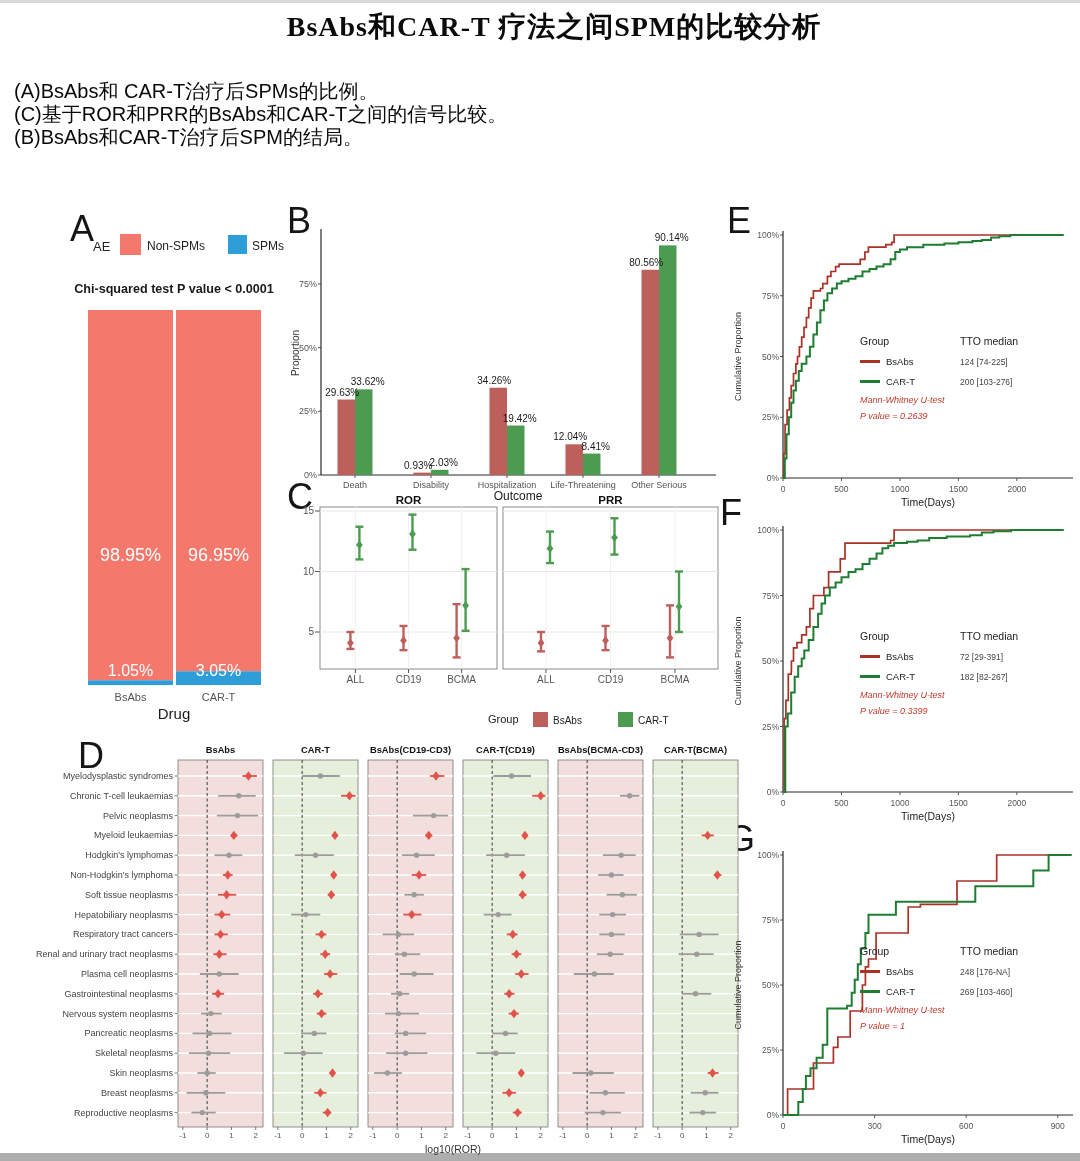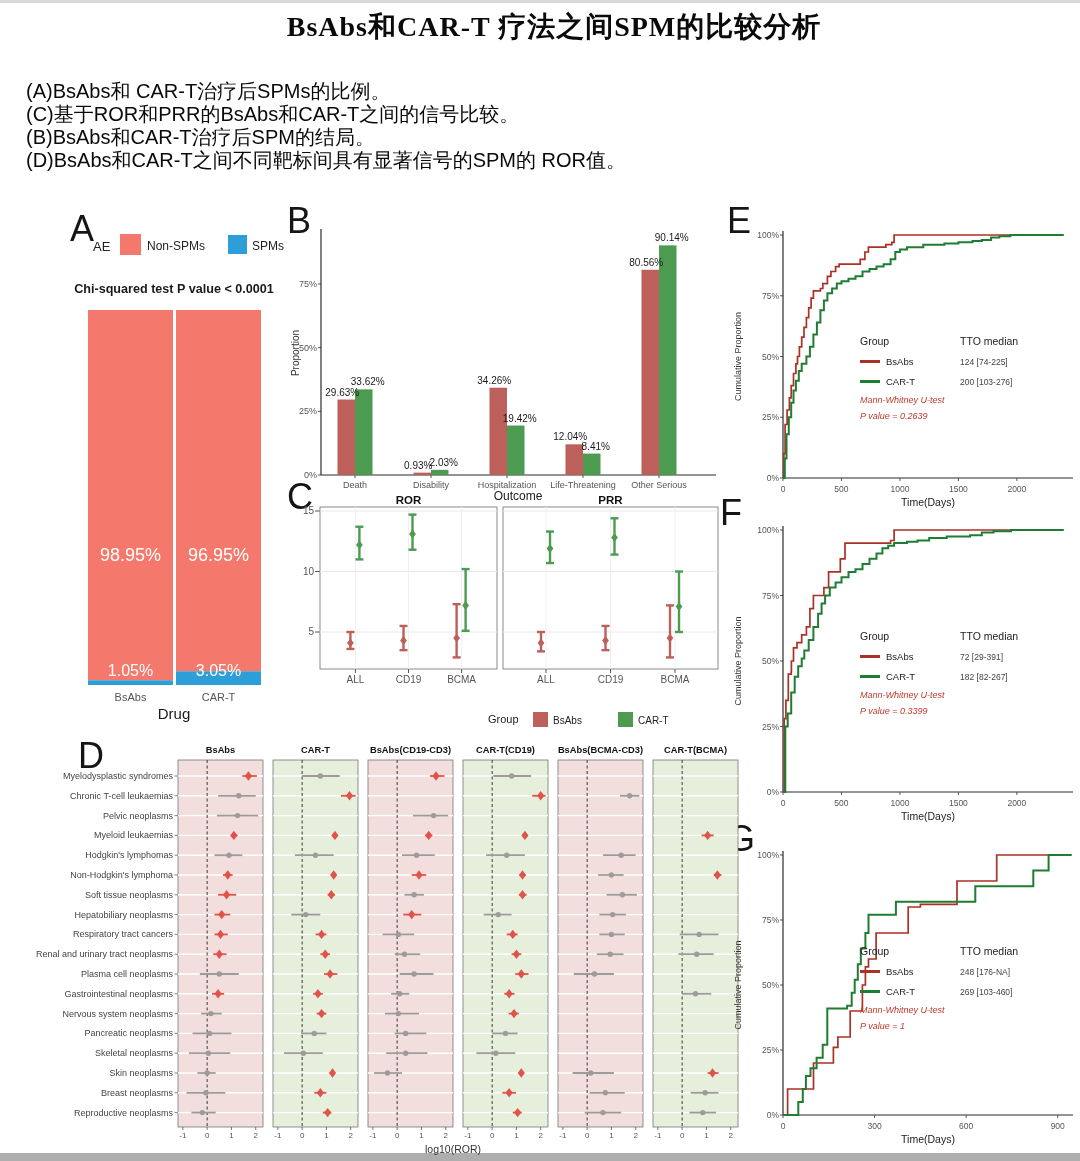--- a/index.html
+++ b/index.html
@@ -3,21 +3,21 @@
 <meta charset="utf-8">
 <style>
   html,body{margin:0;padding:0;background:#ffffff;}
   .page{position:relative;width:1080px;height:1161px;background:#fff;overflow:hidden;
         font-family:"Liberation Sans", sans-serif;}
   .strip-top{position:absolute;left:0;top:0;width:1080px;height:3px;background:#d9d9d9;}
   .strip-bottom{position:absolute;left:0;top:1153px;width:1080px;height:8px;background:#aeaeae;}
   .fig-title{position:absolute;left:0;top:8px;width:1080px;text-align:center;
              font-size:28px;font-weight:bold;color:#0a0a0a;letter-spacing:1px;
              font-family:"Liberation Serif", serif;padding-left:14px;}
-  .caption{position:absolute;left:26px;top:80px;width:1020px;font-size:20px;
+  .caption{position:absolute;left:14px;top:80px;width:1020px;font-size:20px;
            line-height:23px;color:#0a0a0a;font-weight:500;}
   .caption div{white-space:nowrap;}
   .panel-letter{position:absolute;font-size:36px;color:#151515;font-weight:400;
                 font-family:"Liberation Sans", sans-serif;}
   svg{position:absolute;overflow:visible;}
   svg text{font-family:"Liberation Sans", sans-serif;}
   .watermark{position:absolute;left:28px;top:1168px;font-size:28px;color:#b91c1c;
              font-weight:700;letter-spacing:1px;}
 </style>
 </head>
@@ -26,21 +26,20 @@
 <div class="page">
   <div class="strip-top"></div>
   <div class="strip-bottom"></div>
 
   <div class="fig-title">BsAbs和CAR-T 疗法之间SPM的比较分析</div>
 
   <div class="caption">
     <div>(A)BsAbs和 CAR-T治疗后SPMs的比例。</div>
     <div>(C)基于ROR和PRR的BsAbs和CAR-T之间的信号比较。</div>
     <div>(B)BsAbs和CAR-T治疗后SPM的结局。</div>
-    <div>(D)BsAbs和CAR-T之间不同靶标间具有显著信号的SPM的 ROR值。</div>
   </div>
 
   <div class="panel-letter" style="left:70px;top:208px;">A</div>
   <div class="panel-letter" style="left:287px;top:200px;">B</div>
   <div class="panel-letter" style="left:287px;top:476px;">C</div>
   <div class="panel-letter" style="left:78px;top:735px;">D</div>
   <div class="panel-letter" style="left:727px;top:200px;">E</div>
   <div class="panel-letter" style="left:720px;top:492px;">F</div>
   <div class="panel-letter" style="left:727px;top:818px;">G</div>
 

